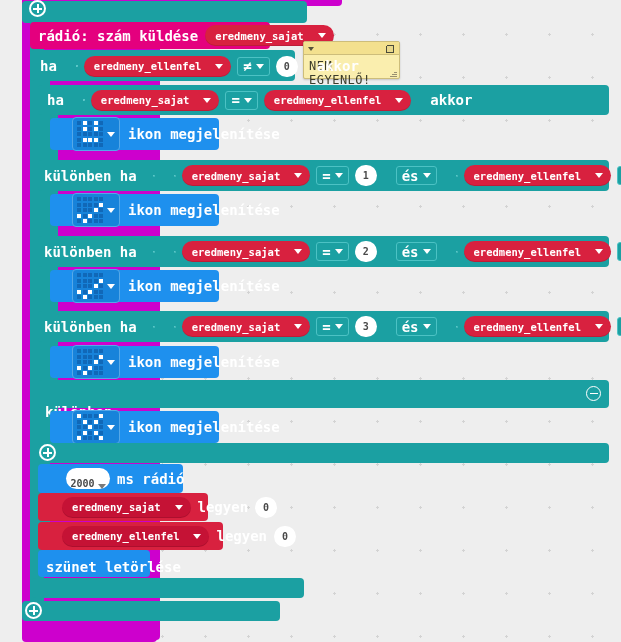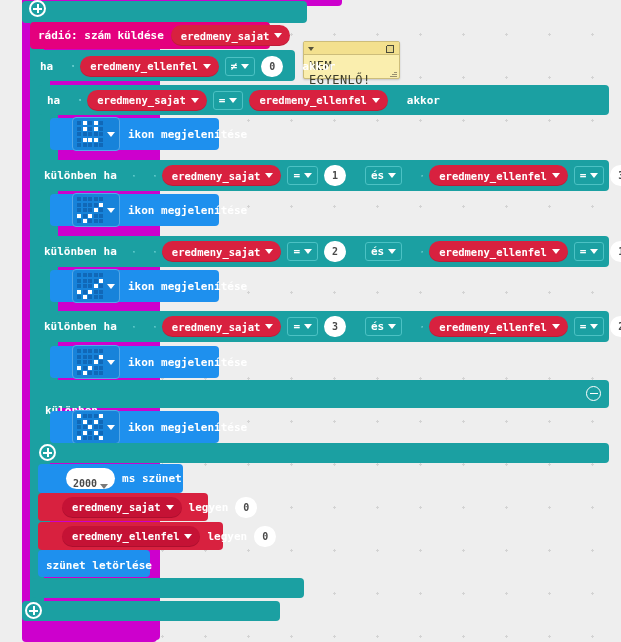--- a/index.html
+++ b/index.html
@@ -43,28 +43,28 @@
   .left-rail { position:absolute; left:30px; width:14px; background:#1ba0a2; }
 
   
   .blue { background:#1e90ee; }
   
   .red { background:#d82c4b; }
   
   .pink { background:#e4007e; }
 
   .lbl {
-    color:#ffffff; font-size:11px; font-weight:bold;
+    color:#ffffff; font-size:14px; font-weight:bold;
     font-family:"DejaVu Sans Mono", monospace;
     white-space:nowrap; letter-spacing:0px;
   }
 
   
   .varpill {
-    display:inline-flex; align-items:center; gap:5px;
+    display:inline-flex; align-items:center; gap:14px;
     background:#d8213f; border-radius:12px;
     padding:3px 8px 3px 10px; height:21px;
     box-shadow:inset 0 -1px 0 rgba(0,0,0,.12);
   }
   .varpill .lbl { font-size:10.5px; }
   .caret { width:0;height:0;border-left:4px solid transparent;border-right:4px solid transparent;border-top:5px solid #fff; display:inline-block; }
 
   
   .opbox {
     display:inline-flex; align-items:center; gap:4px;
@@ -536,21 +536,21 @@
 
 <div class="bar-teal" style="left:38px; top:443px; width:571px; height:20px;"></div>
 <div class="plusbtn" style="left:39px; top:444px;"></div>
 
 <div class="blk blue" style="left:38px; top:464px; width:145px; height:29px; border-radius:4px;">
   <div style="display:flex; align-items:center; height:100%; padding-left:28px; gap:7px;">
     <span class="numbub wide">
       <span>2000</span>
       <span class="caret"></span>
     </span>
-    <span class="lbl">ms szünet</span>
+    <span class="lbl">ms rádió</span>
   </div>
 </div>
 
 <div class="blk red" style="left:38px; top:493px; width:170px; height:28px; border-radius:4px; background:#d8213f;">
   <div style="display:flex; align-items:center; height:100%; padding-left:24px; gap:7px;">
     <span class="varpill" style="background:#c51235;">
       <span class="lbl">eredmeny_sajat</span>
       <span class="caret"></span>
     </span>
     <span class="lbl">legyen</span>

